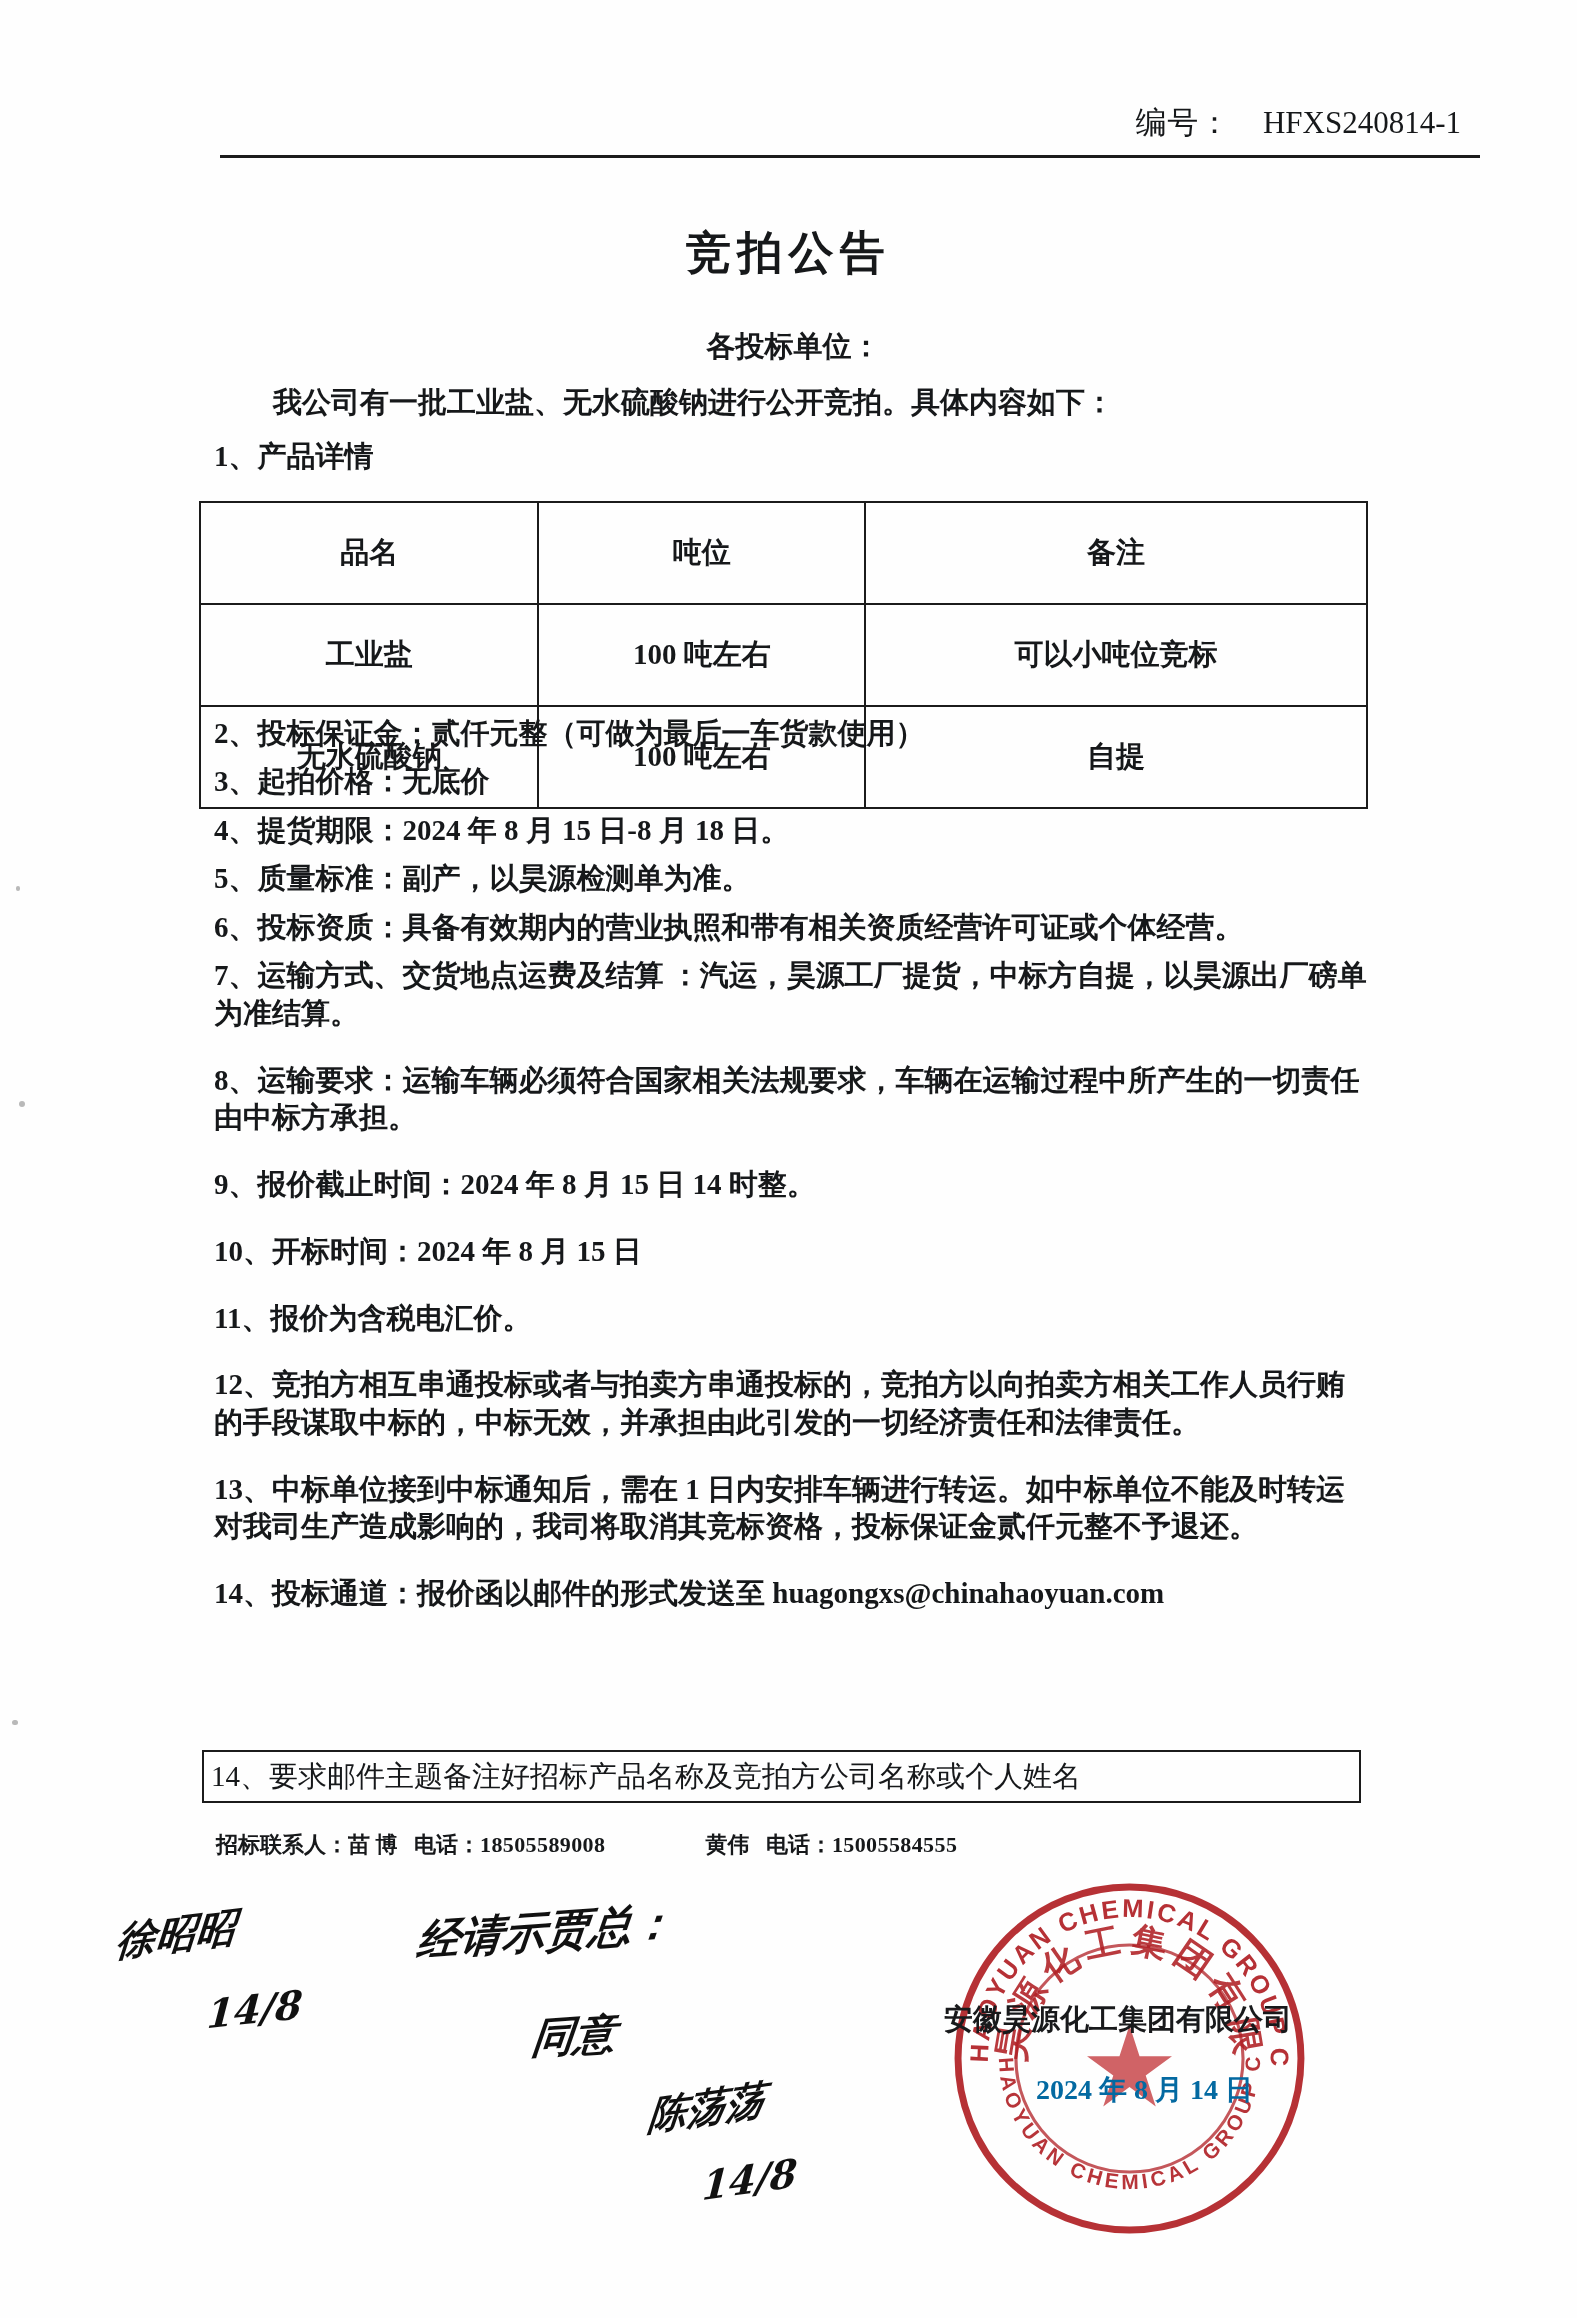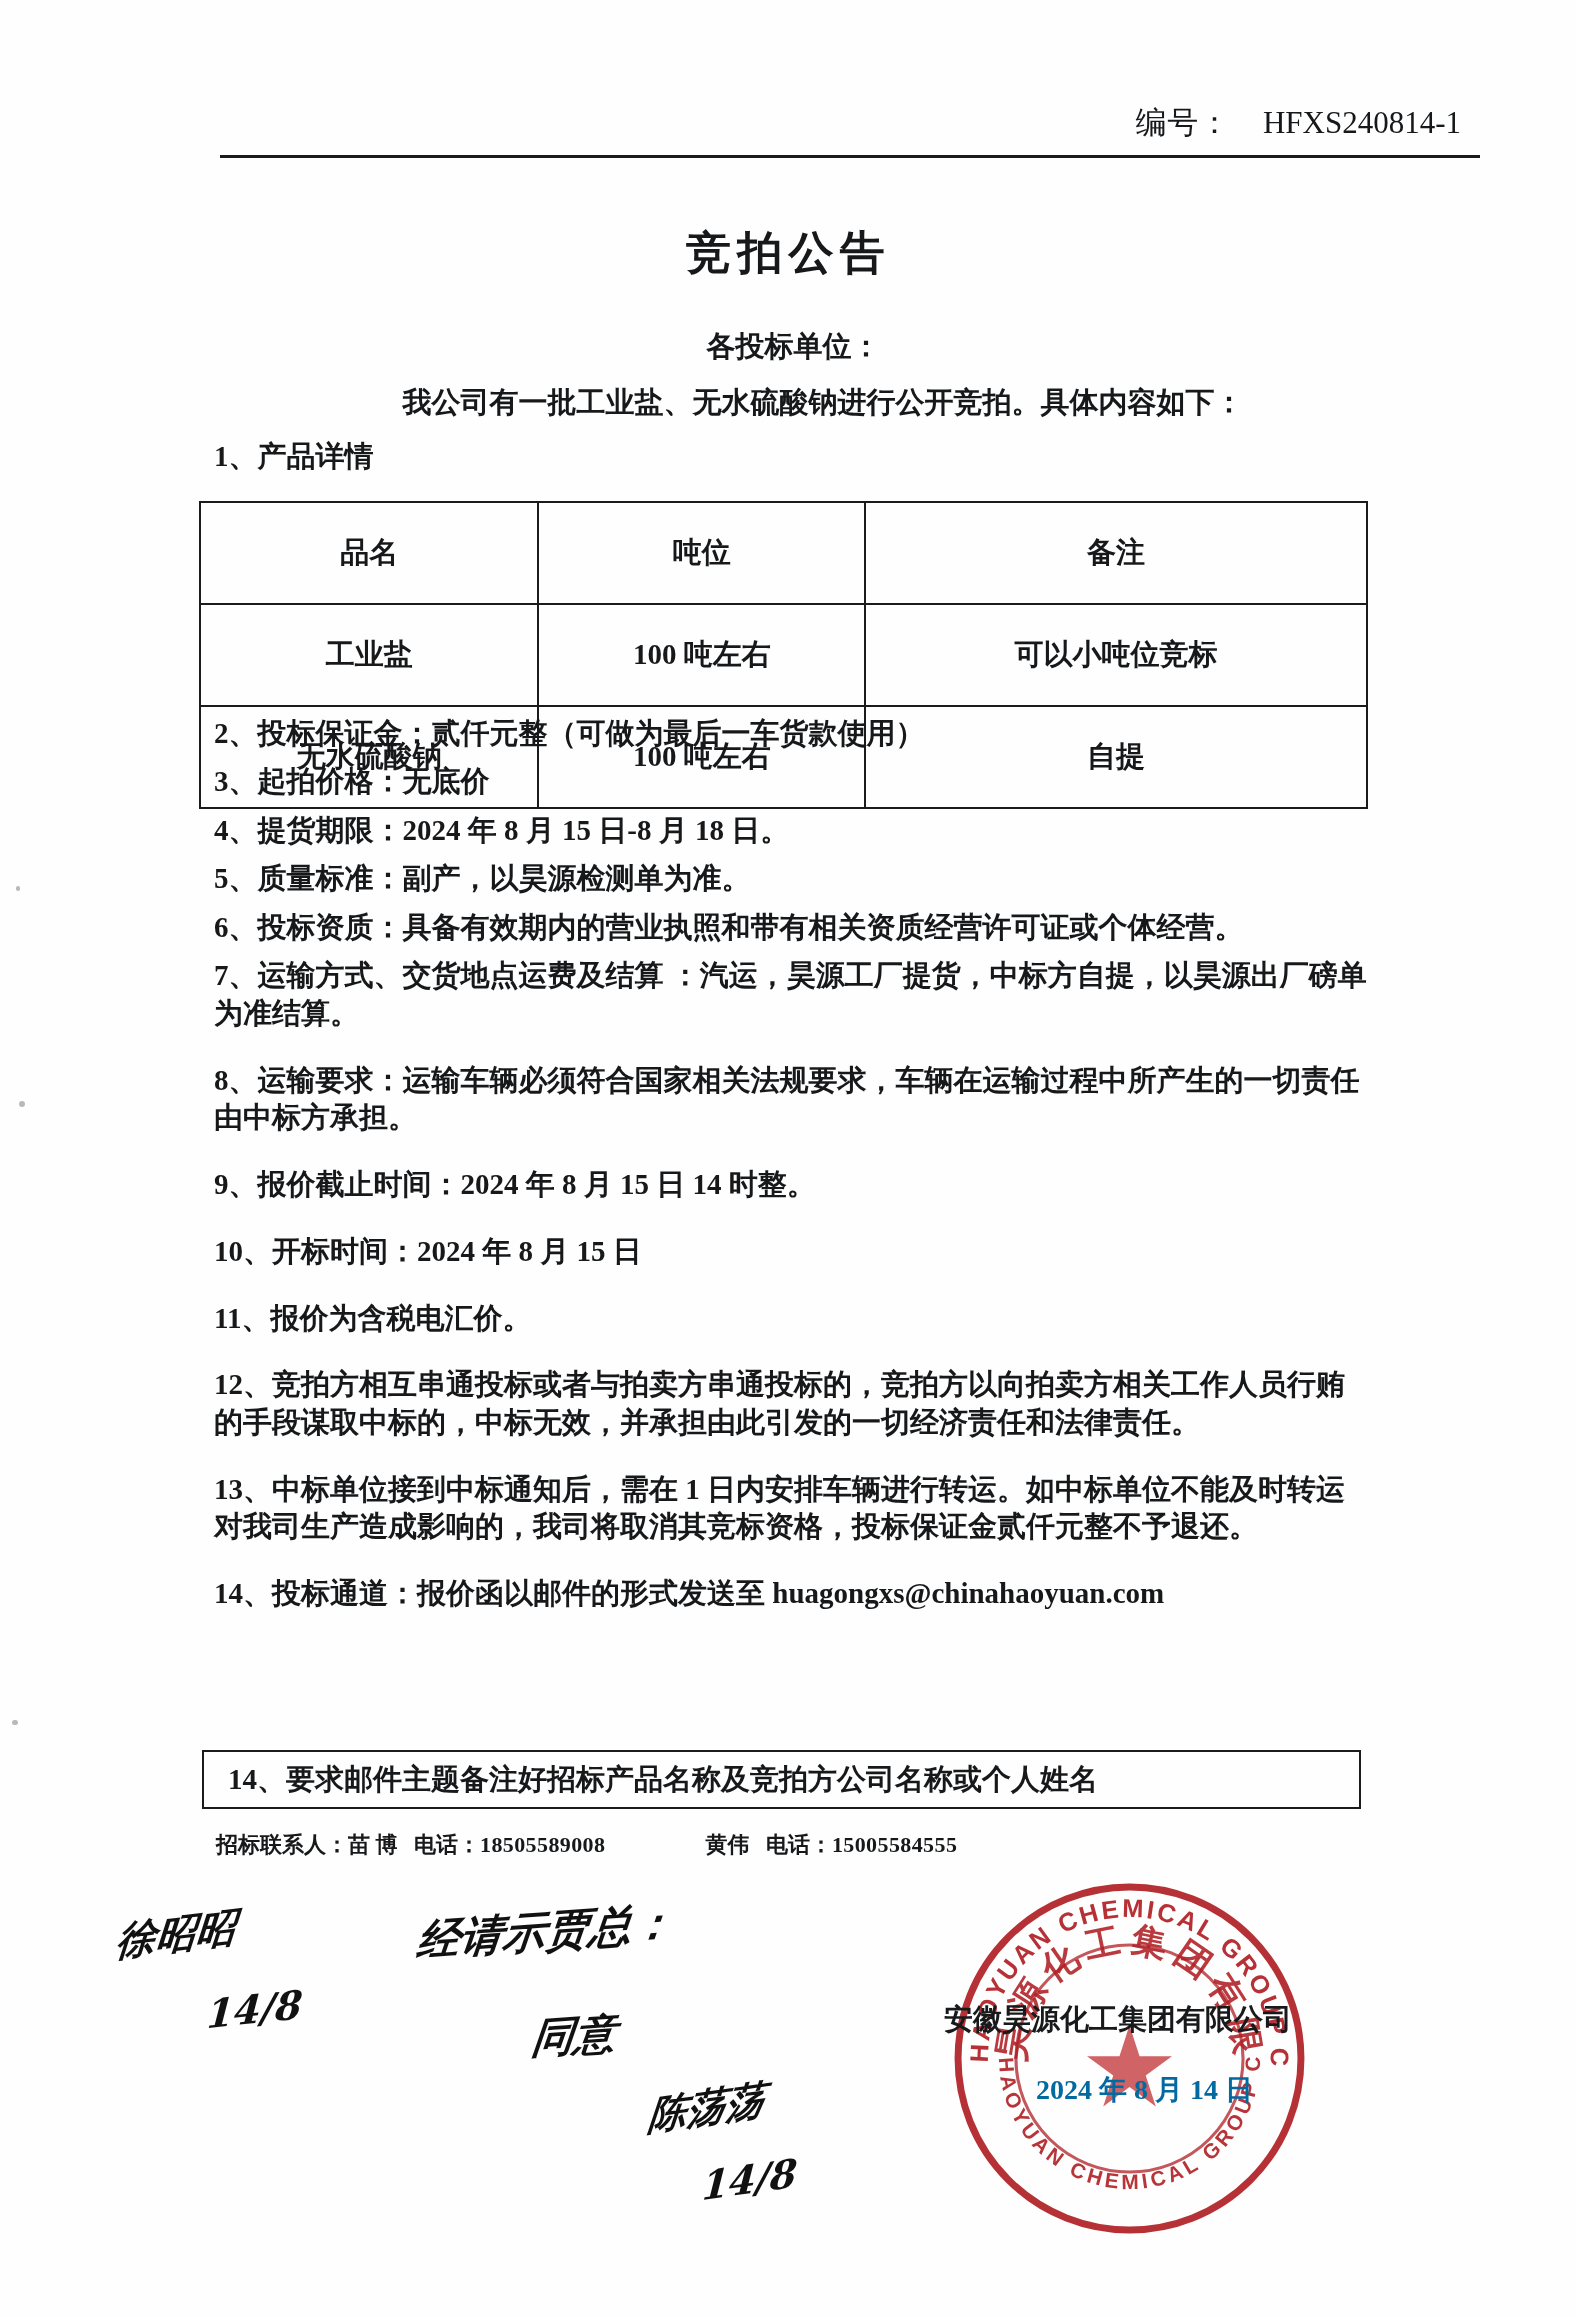--- a/index.html
+++ b/index.html
@@ -62,21 +62,21 @@
   .body-block {
     position: absolute;
     top: 328px;
     left: 214px;
     width: 1159px;
     font-size: 29px;
     line-height: 1.30;
     font-weight: 700;
   }
   .salutation { margin: 0 0 18px 0; text-align: center; }
-  .intro { margin: 0 0 17px 0; text-indent: 59px; text-align: center; }
+  .intro { margin: 0 0 17px 0; text-indent: 59px; }
   .sec-head { margin: 0 0 7.7px 0; }
 
   
   .product-table {
     position: absolute;
     top: 501px;
     left: 199px;
     width: 1169px;
     border-collapse: collapse;
     table-layout: fixed;
@@ -107,28 +107,28 @@
   .clause { margin: 0 0 15.5px 0; }
   .clause.gap { margin-bottom: 29px; }
   .clause.tight { margin-bottom: 10.8px; }
 
   
   .boxed-clause {
     position: absolute;
     top: 1750px;
     left: 202px;
     width: 1159px;
-    height: 59px;
+    height: 53px;
     border: 2.3px solid #1b1b1b;
     display: flex;
     align-items: center;
-    padding-left: 24px;
+    padding-left: 7px;
     box-sizing: border-box;
     font-size: 29px;
-    font-weight: 700;
+    font-weight: 400;
   }
 
   
   .contacts {
     position: absolute;
     top: 1830px;
     left: 216px;
     width: 1159px;
     font-size: 22px;
     font-weight: 700;

